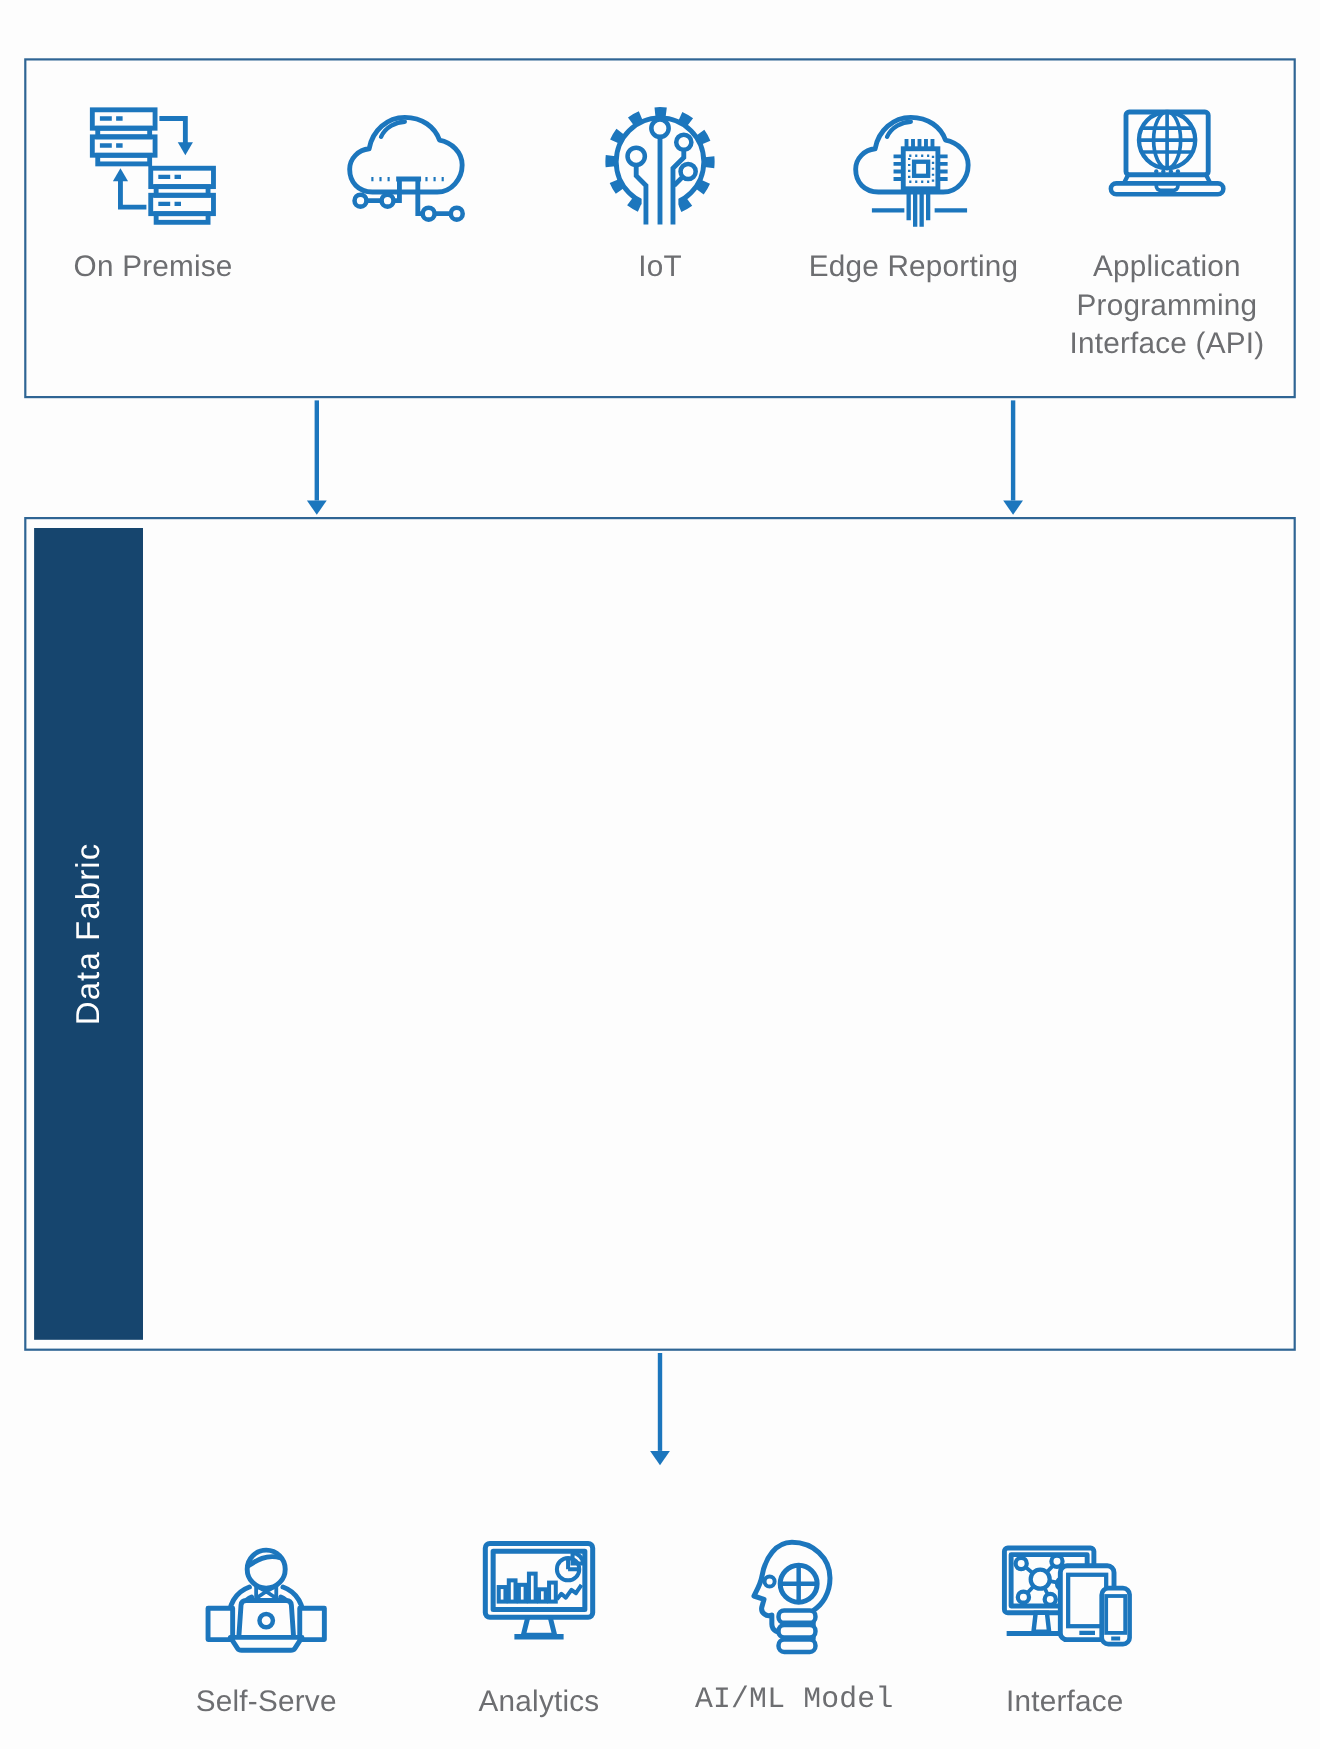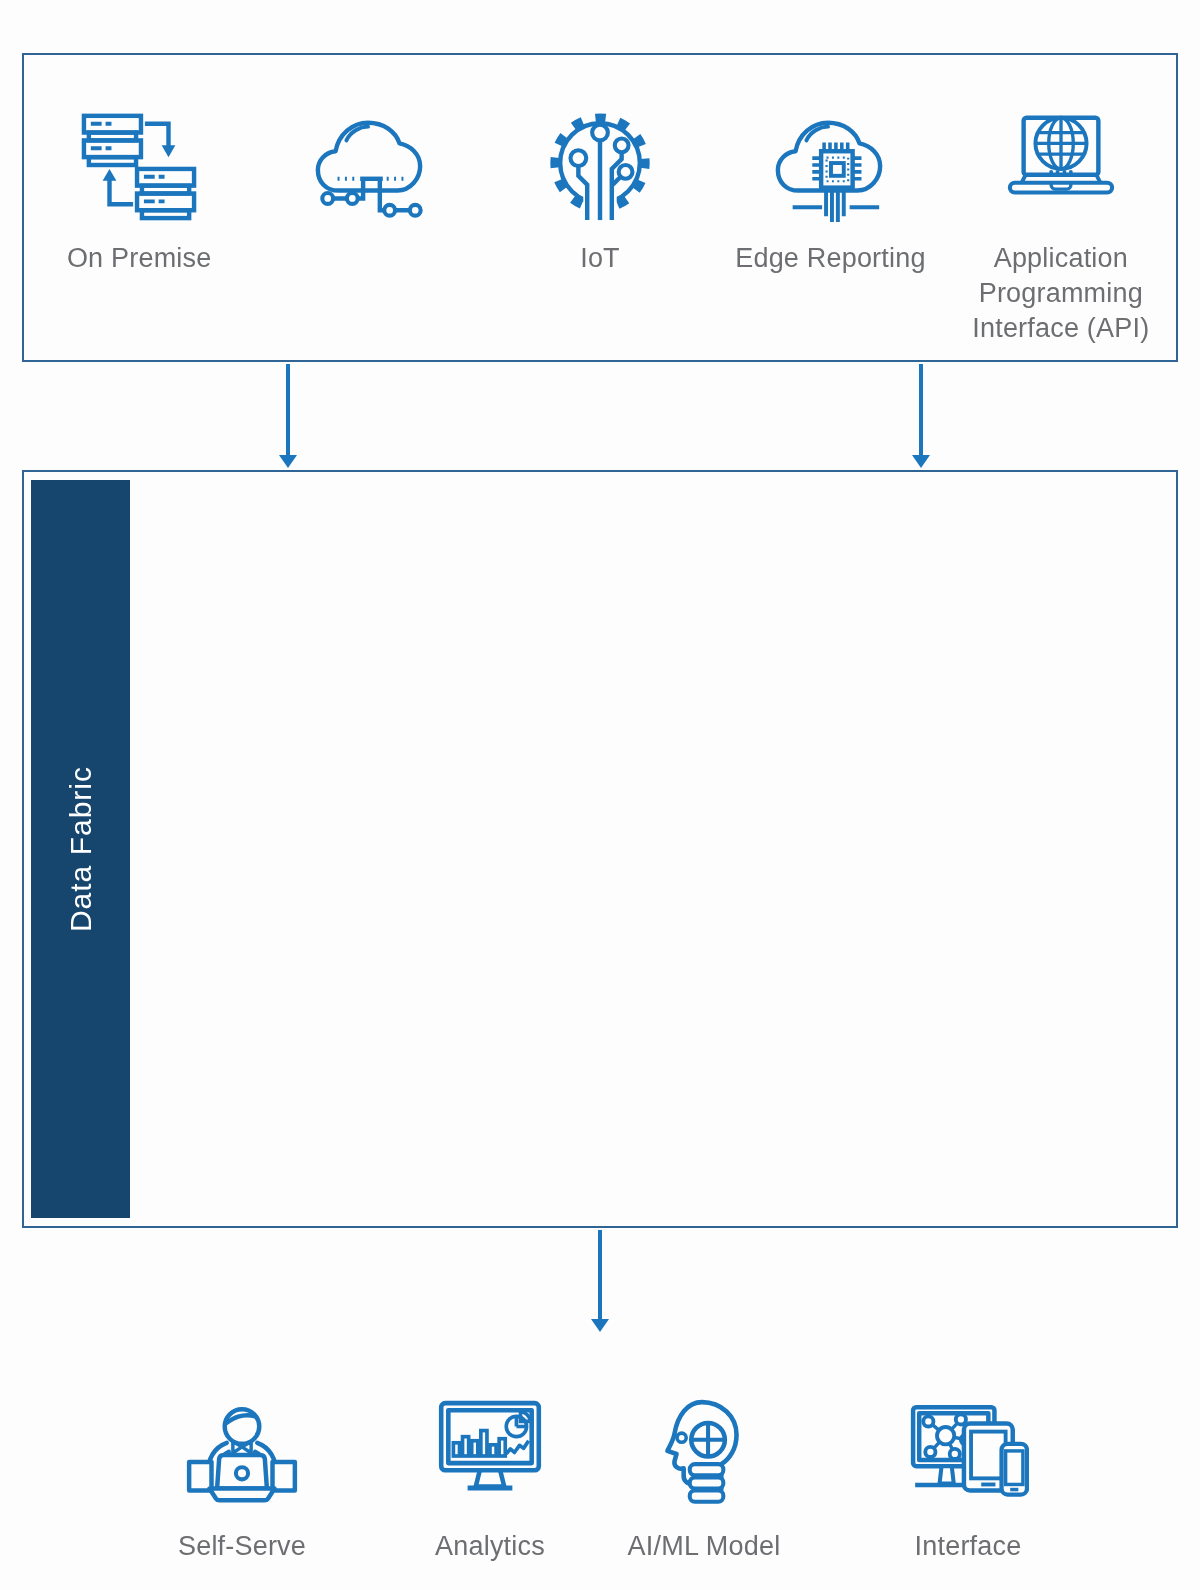--- a/index.html
+++ b/index.html
@@ -9,21 +9,21 @@
     --gray:#6d6e71;
     --bg:#fdfdfd;
   }
   html,body{margin:0;padding:0;background:var(--bg);}
   .canvas{
     position:relative;width:1200px;height:1590px;background:var(--bg);
     font-family:"Liberation Sans","DejaVu Sans",sans-serif;overflow:hidden;
   }
   .box{position:absolute;border:2px solid var(--border);box-sizing:border-box;background:transparent;}
   .top-box{left:22px;top:53px;width:1156px;height:309px;display:flex;}
-  .source-col{flex:1;display:flex;flex-direction:column;align-items:center;padding-top:50px;}
+  .source-col{flex:1;display:flex;flex-direction:column;align-items:center;padding-top:34px;}
   .icon-wrap{height:120px;display:flex;align-items:center;justify-content:center;color:var(--blue);}
   .item-label{
     margin-top:16px;max-width:192px;text-align:center;
     font-size:27px;line-height:35px;color:var(--gray);letter-spacing:.2px;
   }
   .fabric-box{left:22px;top:470px;width:1156px;height:758px;}
   .fabric-rail{
     position:absolute;left:7px;top:8px;width:99px;height:738px;background:var(--navy);
     display:flex;align-items:center;justify-content:center;
   }
@@ -238,21 +238,21 @@
             <circle cx="86" cy="31" r="10"></circle>
             <path d="M86,31 V21.5 M86,31 H95.5"></path>
             <path d="M90,16.5 A10,10 0 0 1 99.5,26 L90,26 Z"></path>
             <path d="M76,58 l4,-5 4,3.5 5,-7 4,3 5,-7.5" stroke-linejoin="round"></path>
           </g>
         </svg>
       </div>
       <div class="item-label">Analytics</div>
     </div>
 
-    <div class="consumer" style="left:584px;">
+    <div class="consumer" style="left:602px;font-family:Liberation Mono, monospace;">
       <div class="icon-wrap">
         <svg viewBox="0 0 120 120" width="122" height="122">
           <path d="M58,7 C77,7 92,21 92,39 C92,53 85,63 77,68 L77,93 L53,93 L53,87 C46,89 40,86 40,80 L40,72 C35,74 30,70 31,65 L33,58 L24,55 C27,49 30,44 31,38 C34,20 44,7 58,7 Z" fill="none" stroke="currentColor" stroke-width="4.5" stroke-linejoin="round" stroke-linecap="round"></path>
           <circle cx="38" cy="42" r="4.5" fill="none" stroke="currentColor" stroke-width="3.5"></circle>
           <circle cx="64" cy="44" r="16.5" fill="var(--bg)" stroke="currentColor" stroke-width="4.5"></circle>
           <path d="M47.5,44 H80.5 M64,27.5 V60.5" fill="none" stroke="currentColor" stroke-width="4"></path>
           <g fill="var(--bg)" stroke="currentColor" stroke-width="4">
             <rect x="46" y="68" width="33" height="11" rx="5"></rect>
             <rect x="46" y="81" width="33" height="11" rx="5"></rect>
             <rect x="46" y="94" width="33" height="11" rx="5"></rect>

